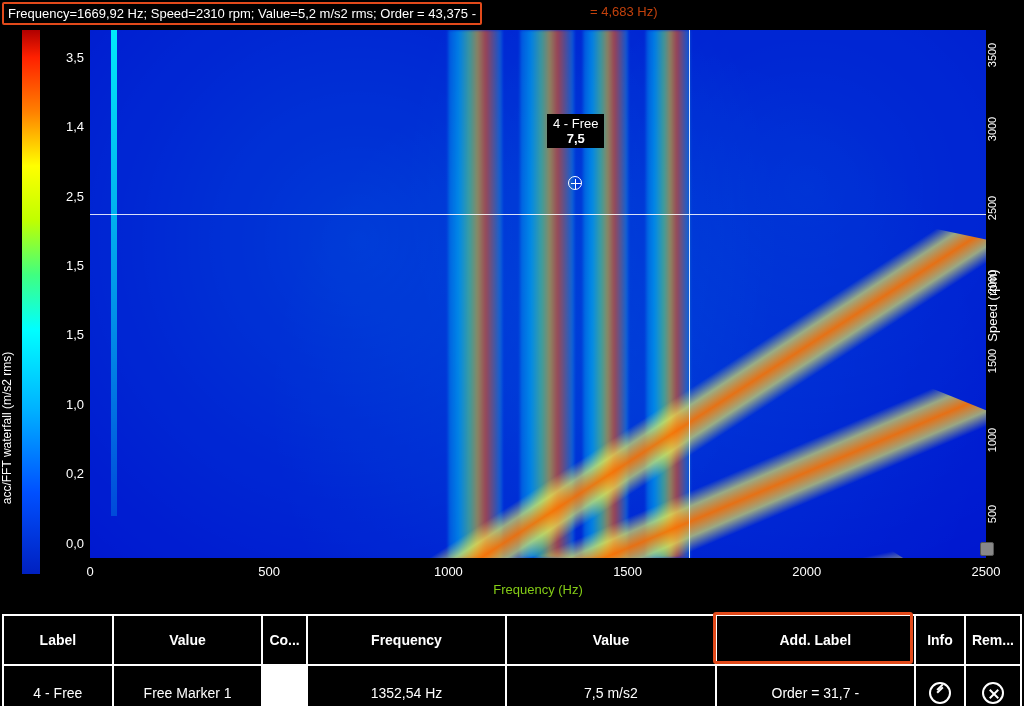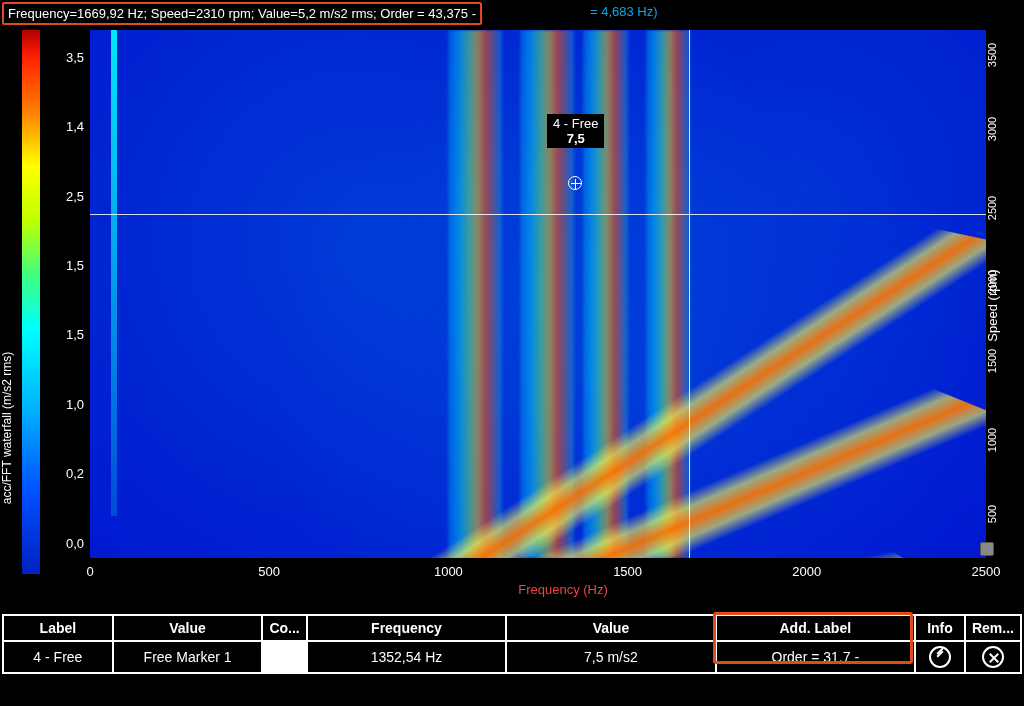--- a/index.html
+++ b/index.html
@@ -20,21 +20,21 @@
     color: #fff;
     font-size: 13px;
     padding: 2px 4px;
     border: 2px solid #e24a1b;
     border-radius: 2px;
     z-index: 20;
   }
   .status-suffix {
     position: absolute;
     top: 4px; left: 590px;
-    color: #0ea5e9;
+    color: #c2410c;
     font-size: 13px;
     z-index: 5;
   }
   .chart-area {
     position: absolute;
     top: 28px; left: 0;
     width: 1024px;
     height: 582px;
     background: #000;
   }
@@ -128,21 +128,21 @@
     width: 896px; height: 40px;
   }
   .x-tick {
     position: absolute; top: 6px;
     color: #fff; font-size: 13px;
     transform: translateX(-50%);
   }
   .x-label {
     position: absolute; left: 50%; top: 24px;
     transform: translateX(-50%);
-    color: #ef4444; font-size: 13px; margin-left: 25px;
+    color: #84cc16; font-size: 13px;
   }
   .y2-axis {
     position: absolute; top: 2px; right: 10px;
     width: 28px; height: 528px;
   }
   .y2-tick {
     position: absolute; left: 0;
     color: #fff; font-size: 11px;
     transform: rotate(-90deg) translateX(-50%);
     transform-origin: left top;
@@ -166,21 +166,21 @@
     position: absolute;
     left: 2px; top: 614px;
     width: 1020px;
     border-collapse: collapse;
     background: #000;
     color: #fff;
     font-size: 14px;
   }
   .marker-table th, .marker-table td {
     border: 2px solid #fff;
-    padding: 4px 6px;
+    padding: 16px 6px;
     text-align: center;
     font-weight: bold;
   }
   .marker-table td { font-weight: normal; }
   .colcell { background: #fff; }
   .highlight-col { position: relative; }
   .highlight-box {
     position: absolute;
     left: 713px; top: 612px;
     width: 200px; height: 52px;

